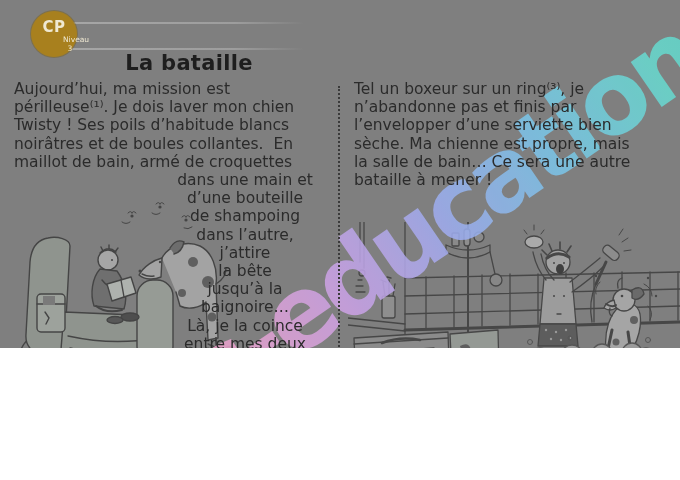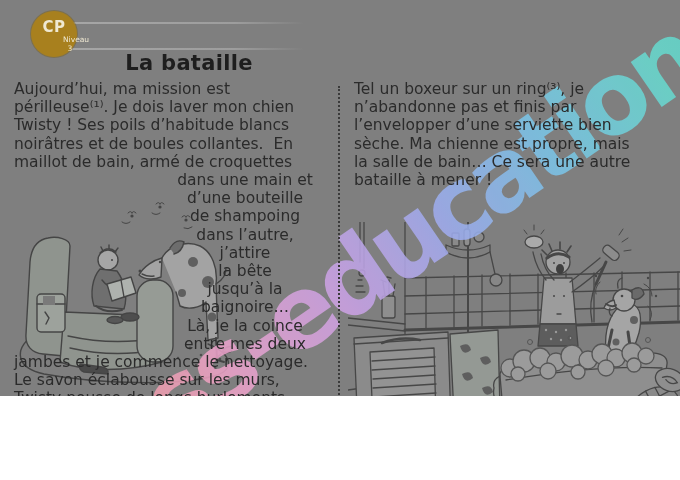--- a/index.html
+++ b/index.html
@@ -1,17 +1,17 @@
 <!DOCTYPE html>
 <html><head>
 <meta charset="utf-8">
 <style>
   html,body{margin:0;padding:0;}
   .stage{
-    position:relative;width:680px;height:396px;overflow:hidden;
+    position:relative;width:680px;height:348px;overflow:hidden;
     background:#7f7f7f;
     font-family:"DejaVu Sans",sans-serif;
   }
   
   .badge{
     position:absolute;left:31px;top:11px;width:46px;height:46px;border-radius:50%;
     background:#a8801e;z-index:6;text-align:center;
     box-shadow:0 0 0 1px rgba(120,90,10,.4);
   }
   .badge .lvl{display:block;margin-top:9px;font-size:15px;font-weight:bold;color:#efe8d2;line-height:15px;letter-spacing:.5px;}

